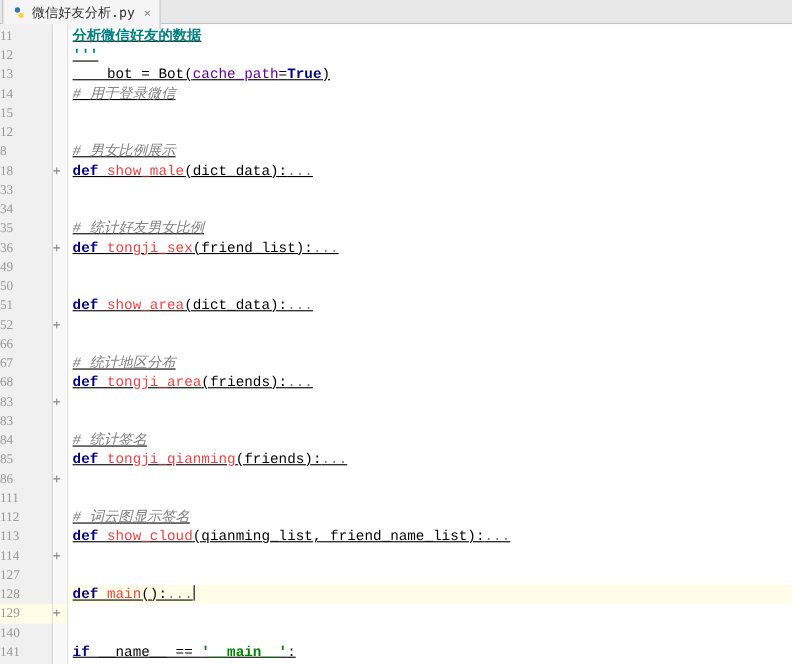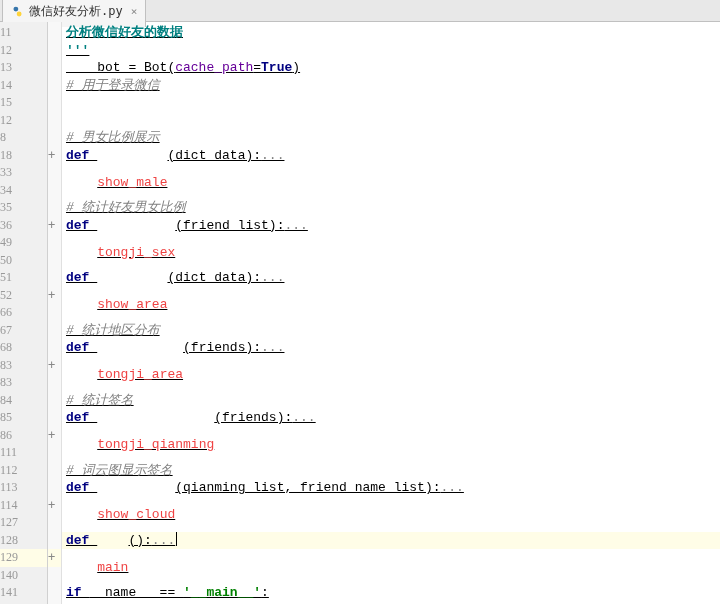--- a/index.html
+++ b/index.html
@@ -88,21 +88,21 @@
 }
 .code-line {
   white-space: pre;
   font-family: Consolas, "Courier New", monospace;
   font-size: 13px;
   color: #000;
   padding-left: 4px;
 }
 .comment { color: #808080; font-style: italic; }
 .keyword { color: #000080; font-weight: bold; }
-.funcname { color: #ef4444; margin-top: 27px; }
+.funcname { color: #ef4444; }
 .param { color: #660099; }
 .string { color: #008000; font-weight: bold; }
 .docstring { color: #008080; font-weight: bold; }
 .fold-dots { color: #808080; }
 .current-line { background: #fffde7; }
 .cursor {
   display: inline-block;
   width: 1px;
   height: 14px;
   background: #000;

